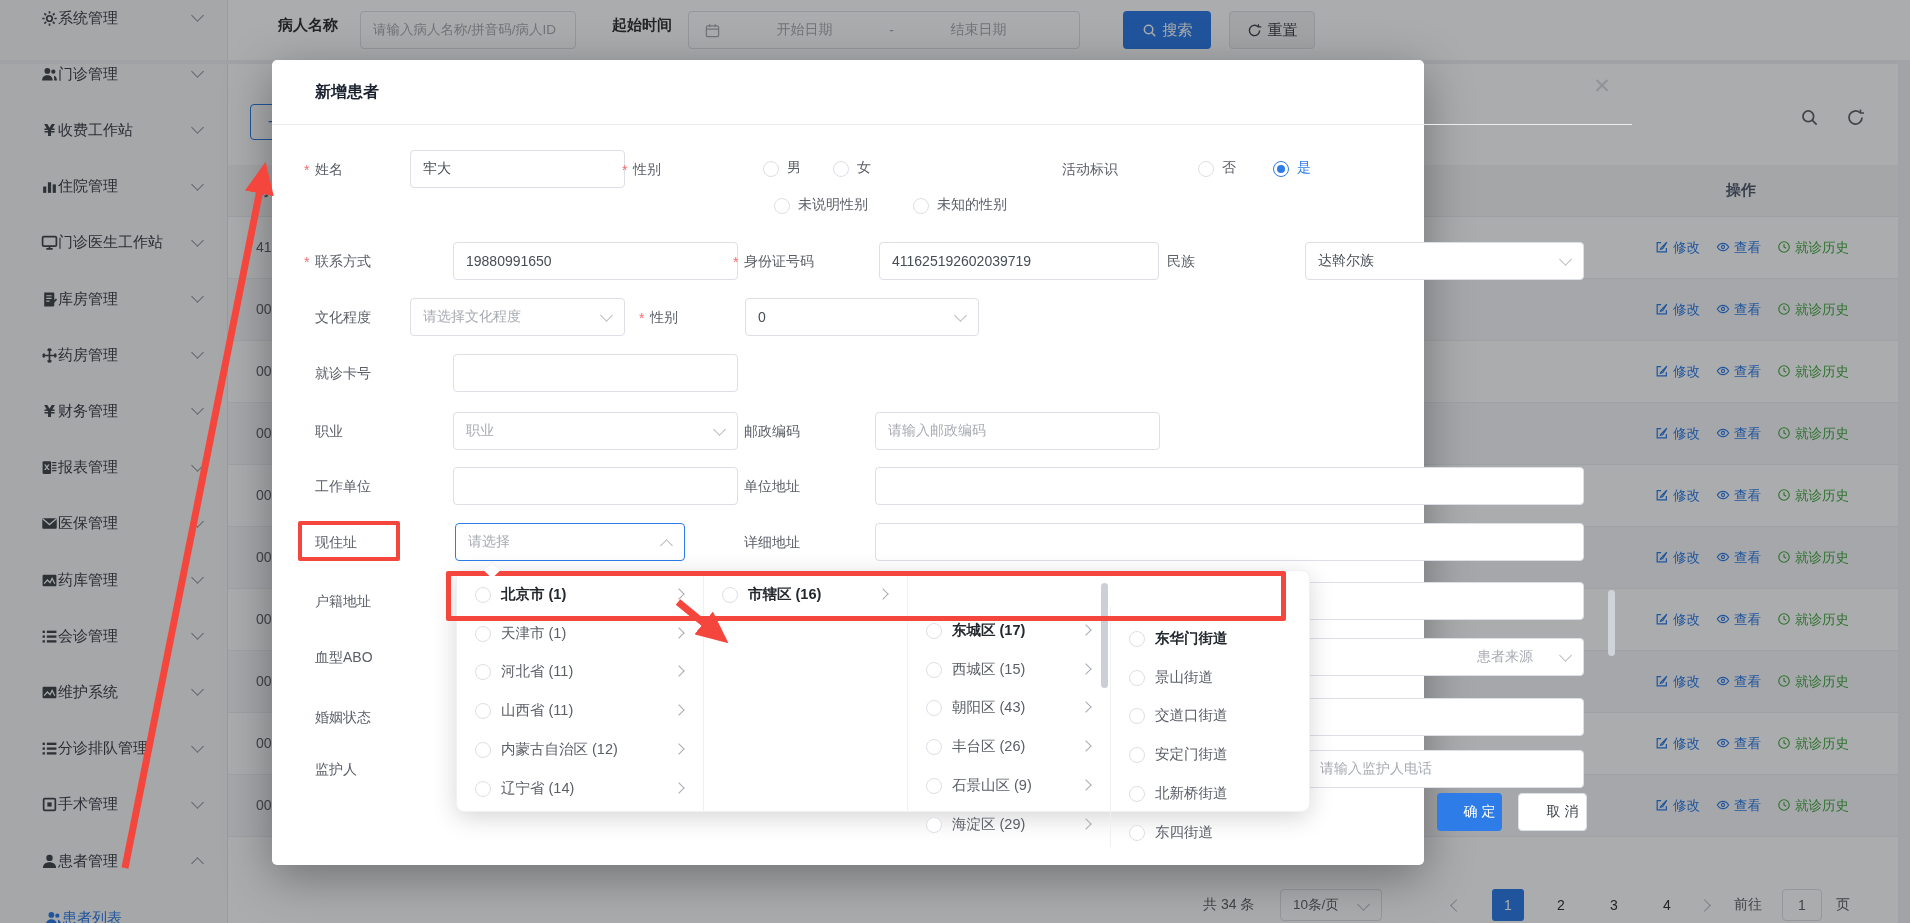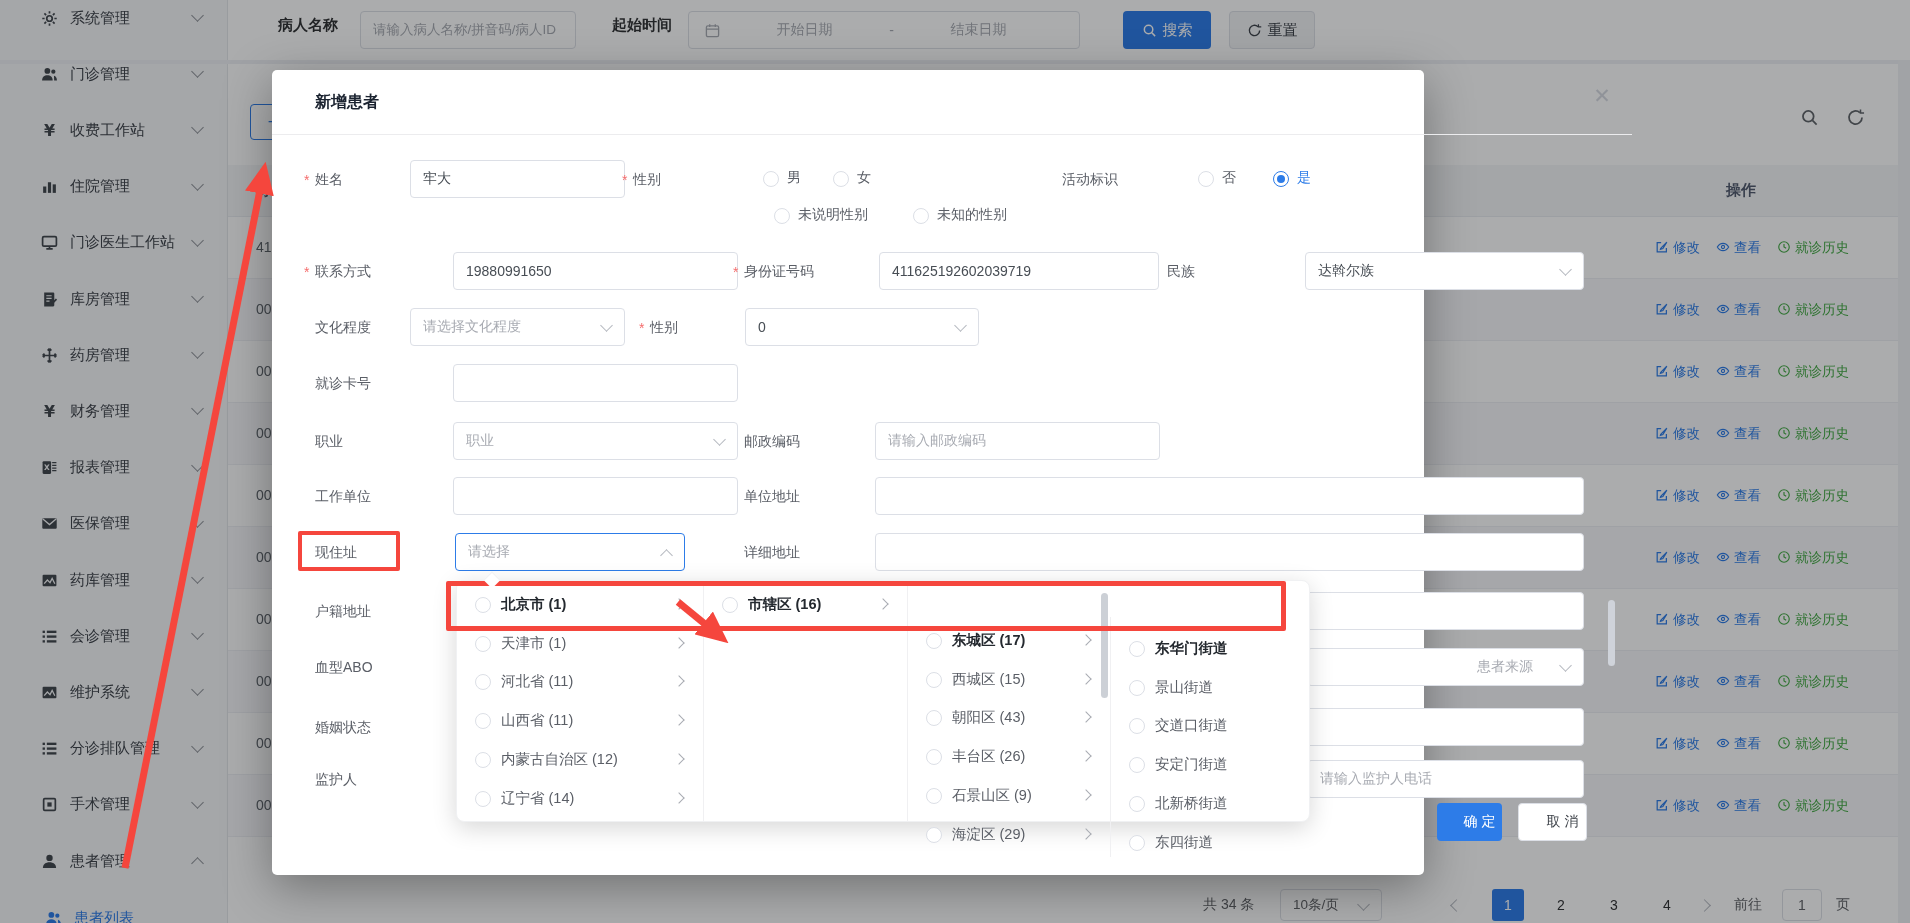--- a/index.html
+++ b/index.html
@@ -4,21 +4,21 @@
 <style>
   html,body{margin:0;padding:0;background:#e8eaee;}
   *{box-sizing:border-box;}
   #app{position:relative;width:1910px;height:923px;overflow:hidden;background:#fff;
        font-family:"Liberation Sans","DejaVu Sans",sans-serif;color:#303133;}
   
   #sidebar{position:absolute;left:0;top:0;width:228px;height:923px;background:#f6f7f9;border-right:1px solid #e4e7ea;}
   .sb-item{position:absolute;left:0;width:228px;height:30px;display:flex;align-items:center;cursor:pointer;}
   .sb-ic{width:18px;height:18px;margin-left:40px;color:#41464c;flex:none;display:flex;align-items:center;justify-content:center;font-size:16px;}
   .sb-ic svg{width:17px;height:17px;}
-  .sb-lb{margin-left:12px;font-size:15px;color:#3d4249;white-space:nowrap;}
+  .sb-lb{font-size:15px;color:#3d4249;white-space:nowrap;}
   .chv{width:9px;height:9px;border-right:1.6px solid #8c9096;border-bottom:1.6px solid #8c9096;display:inline-block;position:absolute;right:26px;}
   .chv.down{transform:rotate(45deg);top:8px;}
   .chv.up{transform:rotate(-135deg);top:13px;}
   #submenu-item{position:absolute;left:0;top:903px;width:228px;height:30px;display:flex;align-items:center;color:#2d7ce8;cursor:pointer;}
   #submenu-item .sb-ic{margin-left:44px;color:#2d7ce8;}
   #submenu-item .sb-lb{color:#2d7ce8;}
   
   .tb-lbl{position:absolute;font-size:15px;font-weight:bold;color:#303133;white-space:nowrap;}
   .tb-box{position:absolute;height:38px;border:1px solid #dcdfe6;border-radius:4px;background:#fff;display:flex;align-items:center;padding:0 12px;font-size:14px;}
   .ph{color:#a8abb2;}
@@ -35,21 +35,21 @@
   .alink svg{width:14px;height:14px;}
   .link-blue{color:#2d7ce8;}
   .link-green{color:#41a841;}
   
   .pg-txt{position:absolute;top:896px;font-size:14px;color:#606266;white-space:nowrap;}
   .pgn{position:absolute;top:889px;width:32px;height:32px;border-radius:3px;display:flex;align-items:center;justify-content:center;font-size:14px;color:#303133;cursor:pointer;background:#fff;}
   .pgn.act{background:#2d7ce8;color:#fff;}
   .pchv{width:9px;height:9px;border-right:1.6px solid #b4b8bf;border-bottom:1.6px solid #b4b8bf;display:inline-block;position:absolute;top:901px;cursor:pointer;}
   
   #overlay{position:absolute;left:0;top:0;width:1910px;height:923px;background:rgba(10,12,16,0.34);z-index:10;}
-  #modal{position:absolute;left:272px;top:70px;width:1152px;height:805px;background:#fff;border-radius:5px;
+  #modal{position:absolute;left:272px;top:60px;width:1152px;height:805px;background:#fff;border-radius:5px;
          box-shadow:0 12px 48px rgba(0,0,0,.35);z-index:20;}
   #modal-title{position:absolute;left:43px;top:22px;font-size:16px;font-weight:bold;color:#1b2330;}
   #modal-divider{position:absolute;left:0;top:64px;width:1360px;height:1px;background:#ececee;}
   #modal-close{position:absolute;left:1316px;top:12px;width:28px;height:28px;color:#909399;font-size:21px;
                display:flex;align-items:center;justify-content:center;cursor:pointer;}
   .lbl{position:absolute;font-size:14px;color:#5a5e66;height:20px;line-height:20px;white-space:nowrap;}
   .star{position:absolute;color:#f56c6c;font-size:14px;height:20px;line-height:22px;}
   .box{position:absolute;height:38px;border:1px solid #dcdfe6;border-radius:4px;background:#fff;display:flex;
        align-items:center;padding:0 12px;font-size:14px;color:#474d54;}
   .schv{width:9px;height:9px;border-right:1.5px solid #b4b8bf;border-bottom:1.5px solid #b4b8bf;position:absolute;right:13px;}

